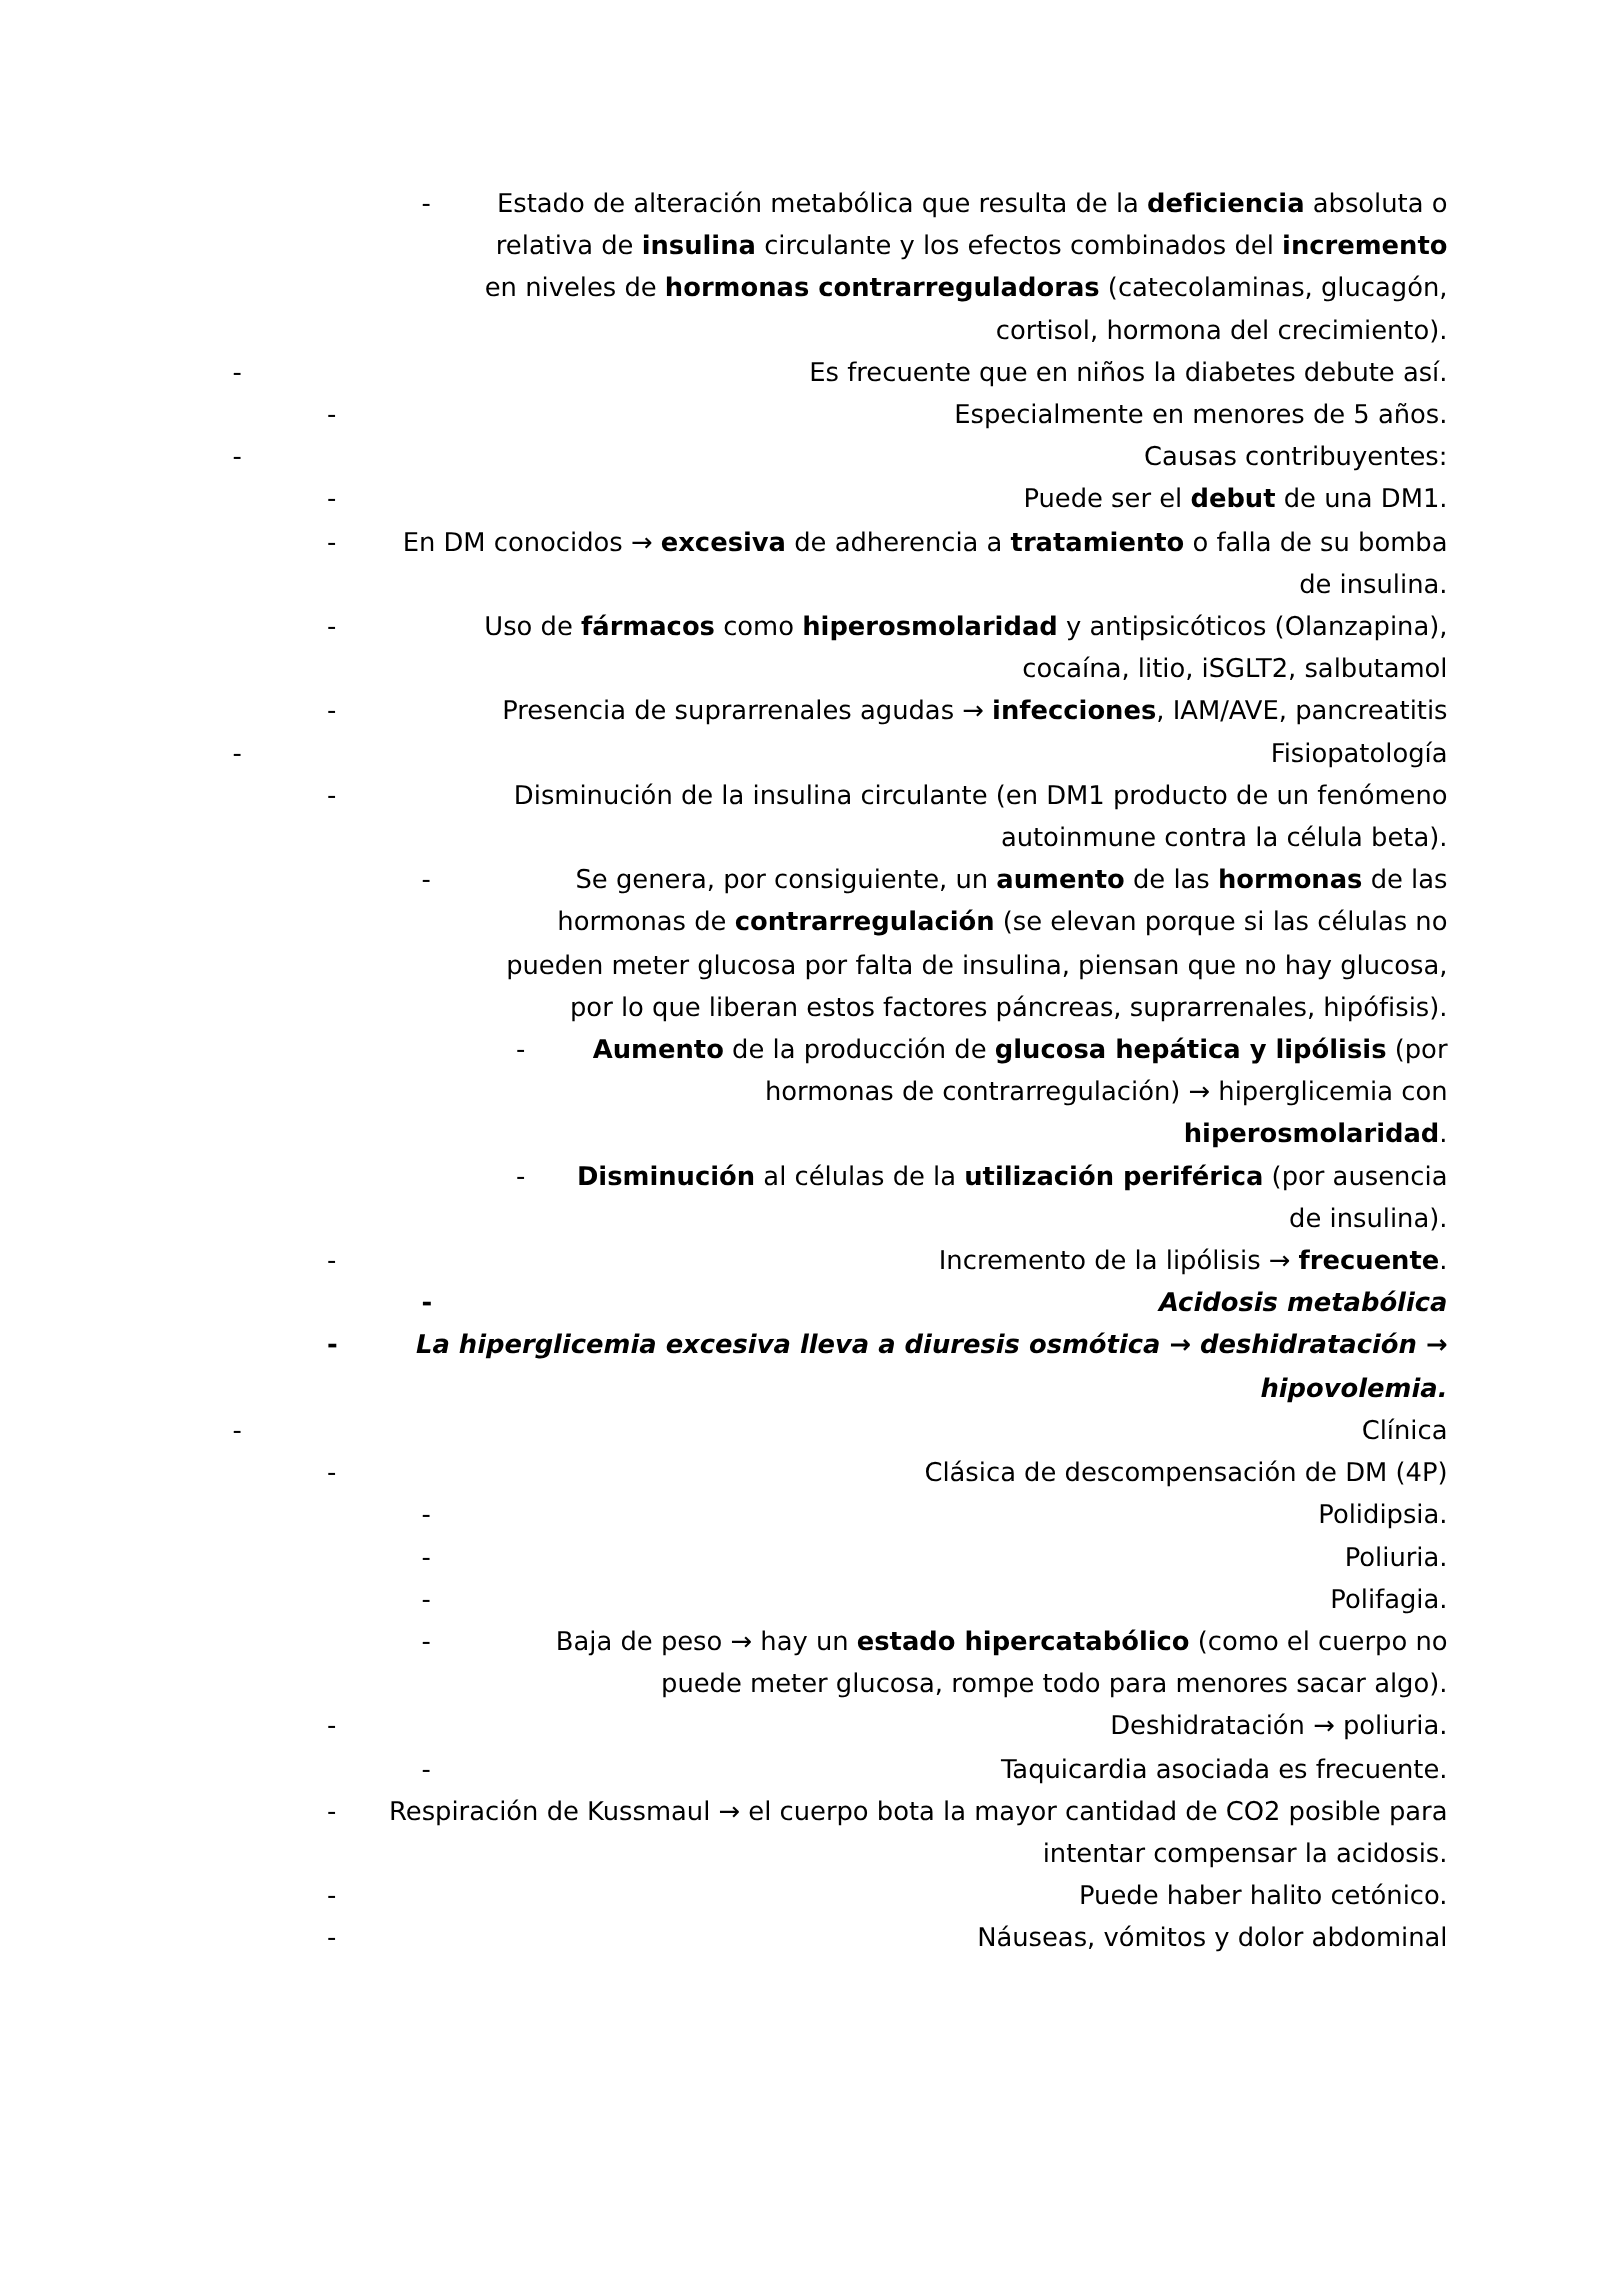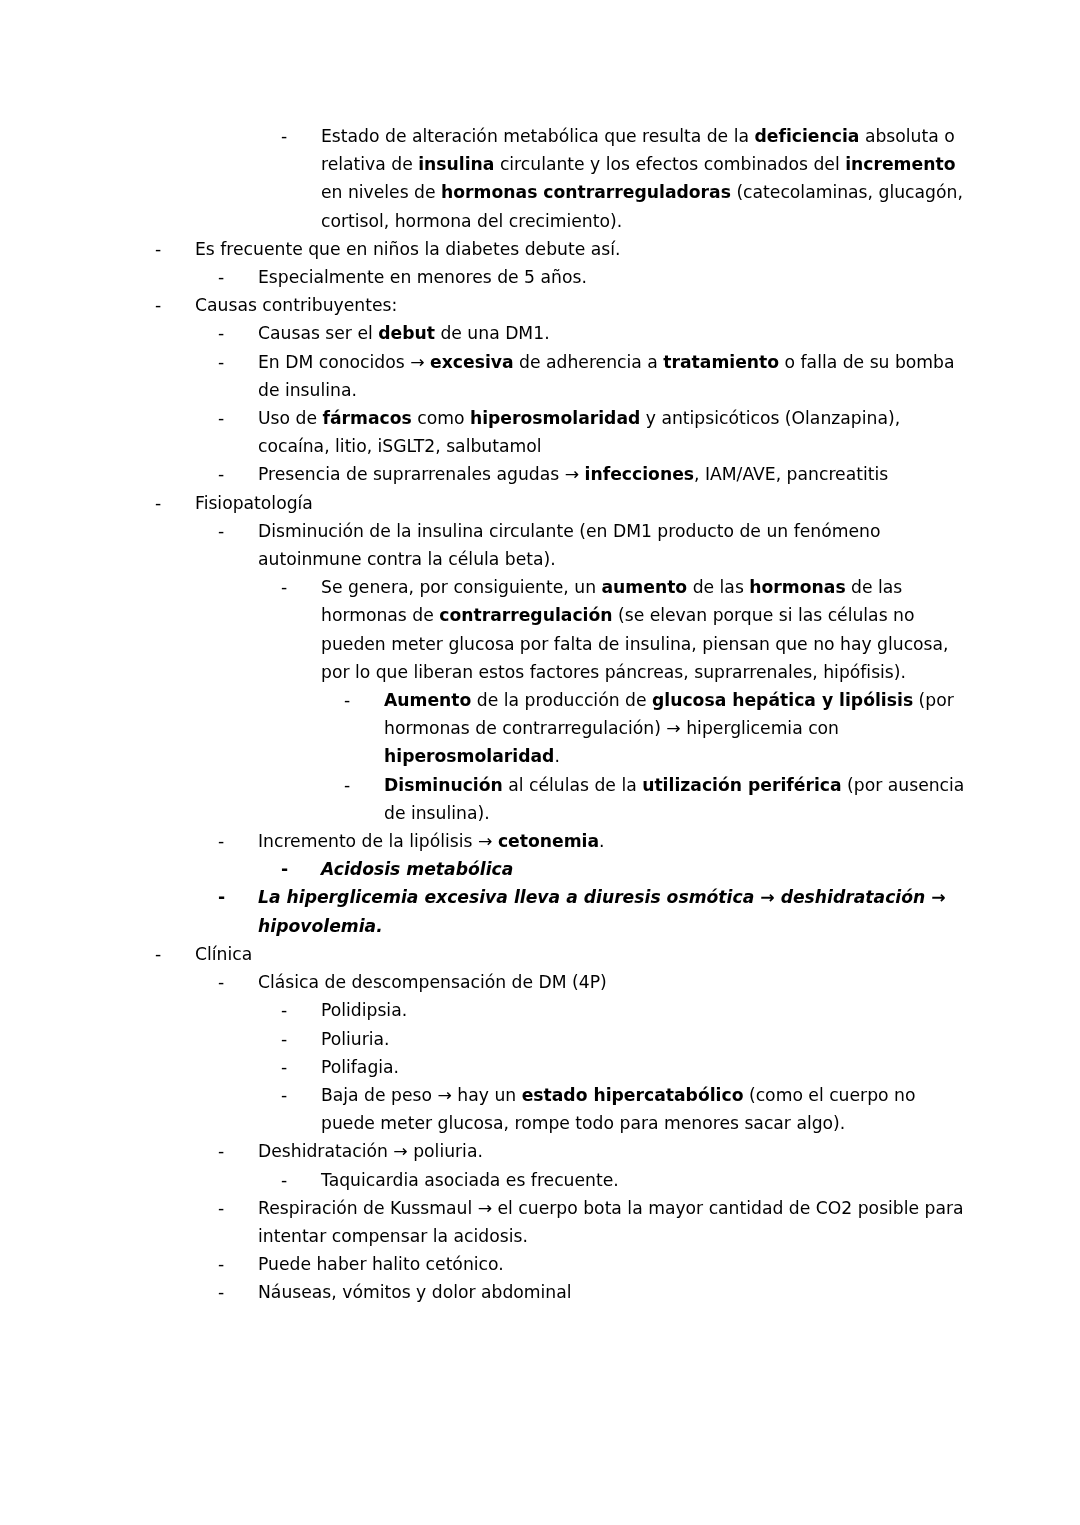--- a/index.html
+++ b/index.html
@@ -39,20 +39,21 @@
     position: absolute;
     left: 0;
     top: 0;
     width: 16px;
     text-align: left;
     color: #000;
   }
   li.item > .txt {
     display: block;
     padding-left: 40px;
+    text-align: right;
   }
   
   .l1 { margin-left: 0px; }
   .l2 { margin-left: 63px; }
   .l3 { margin-left: 63px; }
   .l4 { margin-left: 63px; }
 
   b { font-weight: bold; }
   .bolditem > .txt { font-weight: bold; font-style: italic; }
   .bolditem > .dash { font-weight: bold; }
@@ -74,21 +75,21 @@
         <li class="item l2" style="margin-left: 63px;">
           <span class="dash">-</span>
           <span class="txt"><span>Especialmente en menores de 5 años.</span></span>
         </li>
         <li class="item l1" style="margin-left: 0px;">
           <span class="dash">-</span>
           <span class="txt"><span>Causas contribuyentes:</span></span>
         </li>
         <li class="item l2" style="margin-left: 63px;">
           <span class="dash">-</span>
-          <span class="txt"><span>Causas ser el </span><b>debut</b><span> de una DM1.</span></span>
+          <span class="txt"><span>Puede ser el </span><b>debut</b><span> de una DM1.</span></span>
         </li>
         <li class="item l2" style="margin-left: 63px;">
           <span class="dash">-</span>
           <span class="txt"><span>En DM conocidos → </span><b>excesiva</b><span> de adherencia a </span><b>tratamiento</b><span> o falla de su bomba de insulina.</span></span>
         </li>
         <li class="item l2" style="margin-left: 63px;">
           <span class="dash">-</span>
           <span class="txt"><span>Uso de </span><b>fármacos</b><span> como </span><b>hiperosmolaridad</b><span> y antipsicóticos (Olanzapina), cocaína, litio, iSGLT2, salbutamol</span></span>
         </li>
         <li class="item l2" style="margin-left: 63px;">
@@ -110,21 +111,21 @@
         <li class="item l4" style="margin-left: 189px;">
           <span class="dash">-</span>
           <span class="txt"><b>Aumento</b><span> de la producción de </span><b>glucosa hepática y lipólisis</b><span> (por hormonas de contrarregulación) → hiperglicemia con </span><b>hiperosmolaridad</b><span>.</span></span>
         </li>
         <li class="item l4" style="margin-left: 189px;">
           <span class="dash">-</span>
           <span class="txt"><b>Disminución</b><span> al células de la </span><b>utilización periférica</b><span> (por ausencia de insulina).</span></span>
         </li>
         <li class="item l2" style="margin-left: 63px;">
           <span class="dash">-</span>
-          <span class="txt"><span>Incremento de la lipólisis → </span><b>cetonemia</b><span>.</span></span>
+          <span class="txt"><span>Incremento de la lipólisis → </span><b>frecuente</b><span>.</span></span>
         </li>
         <li class="item l3 bolditem" style="margin-left: 126px;">
           <span class="dash">-</span>
           <span class="txt"><b>Acidosis metabólica</b></span>
         </li>
         <li class="item l2 bolditem" style="margin-left: 63px;">
           <span class="dash">-</span>
           <span class="txt"><span>La hiperglicemia excesiva lleva a diuresis osmótica → deshidratación → hipovolemia.</span></span>
         </li>
         <li class="item l1" style="margin-left: 0px;">

